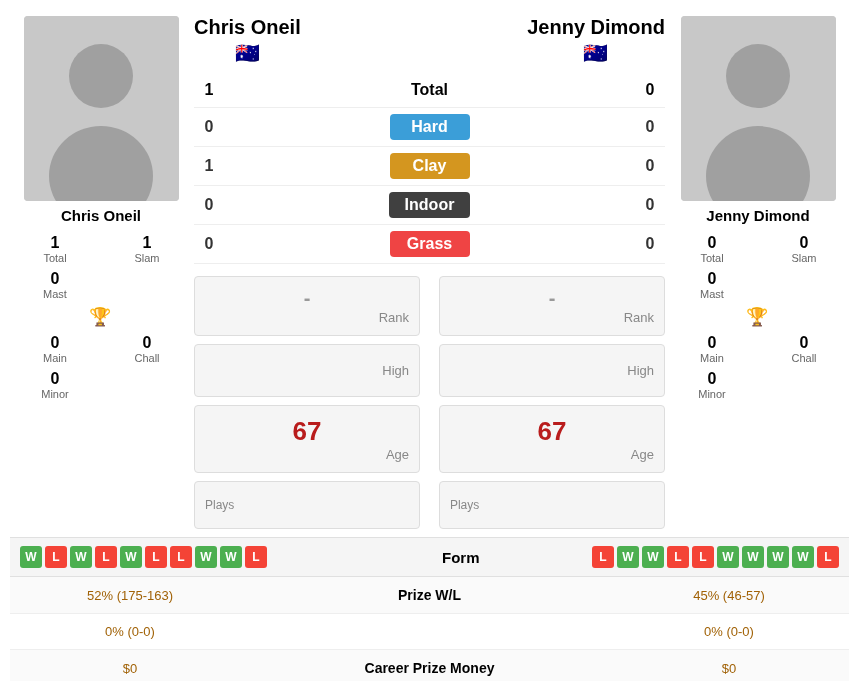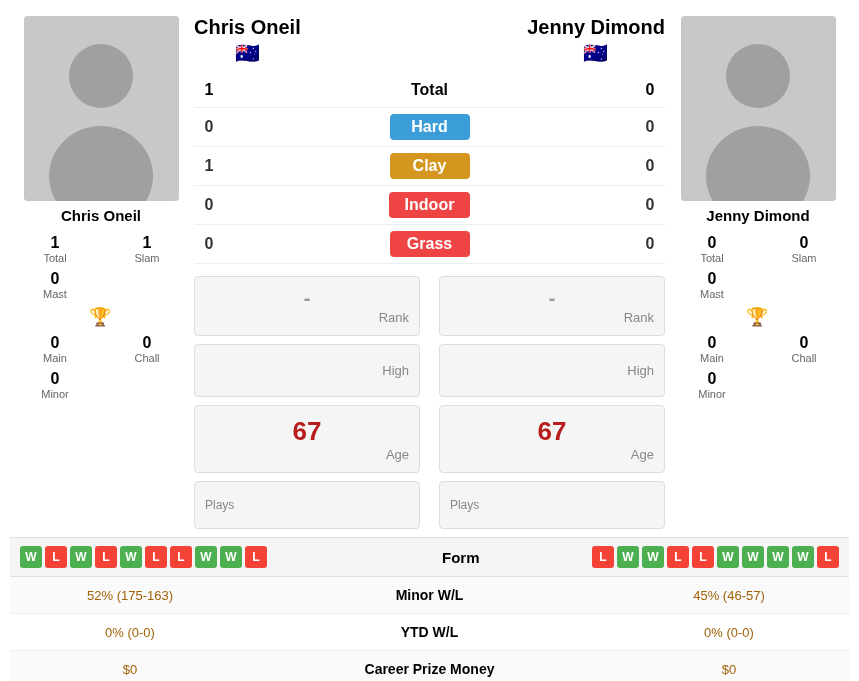--- a/index.html
+++ b/index.html
@@ -85,21 +85,21 @@
       border-radius: 4px;
       color: #fff;
       font-weight: bold;
       font-size: 16px;
       text-align: center;
       min-width: 80px;
     }
 
     .surface-hard { background: #3b9ed8; }
     .surface-clay { background: #d4961f; }
-    .surface-indoor { background: #ef4444; }
+    .surface-indoor { background: #404040; }
     .surface-grass { background: #ef4444; }
 
     .total-row {
       display: flex;
       align-items: center;
       justify-content: space-between;
       padding: 8px 0;
       border-bottom: 1px solid #eee;
     }
 
@@ -488,27 +488,26 @@
         <span class="form-badge form-w">W</span>
         <span class="form-badge form-w">W</span>
         <span class="form-badge form-w">W</span>
         <span class="form-badge form-w">W</span>
         <span class="form-badge form-l">L</span>
       </div>
   </div>
 
   <div class="info-row">
     <div class="info-left">52% (175-163)</div>
-    <div class="info-center">Minor W/L</div>
+    <div class="info-center">Prize W/L</div>
     <div class="info-right">45% (46-57)</div>
   </div>
 
   <div class="info-row">
     <div class="info-left">0% (0-0)</div>
-    <div class="info-center">YTD W/L</div>
     <div class="info-right">0% (0-0)</div>
   </div>
 
   <div class="info-row">
     <div class="info-left">$0</div>
     <div class="info-center">Career Prize Money</div>
     <div class="info-right">$0</div>
   </div>
 
   <div class="info-row">

